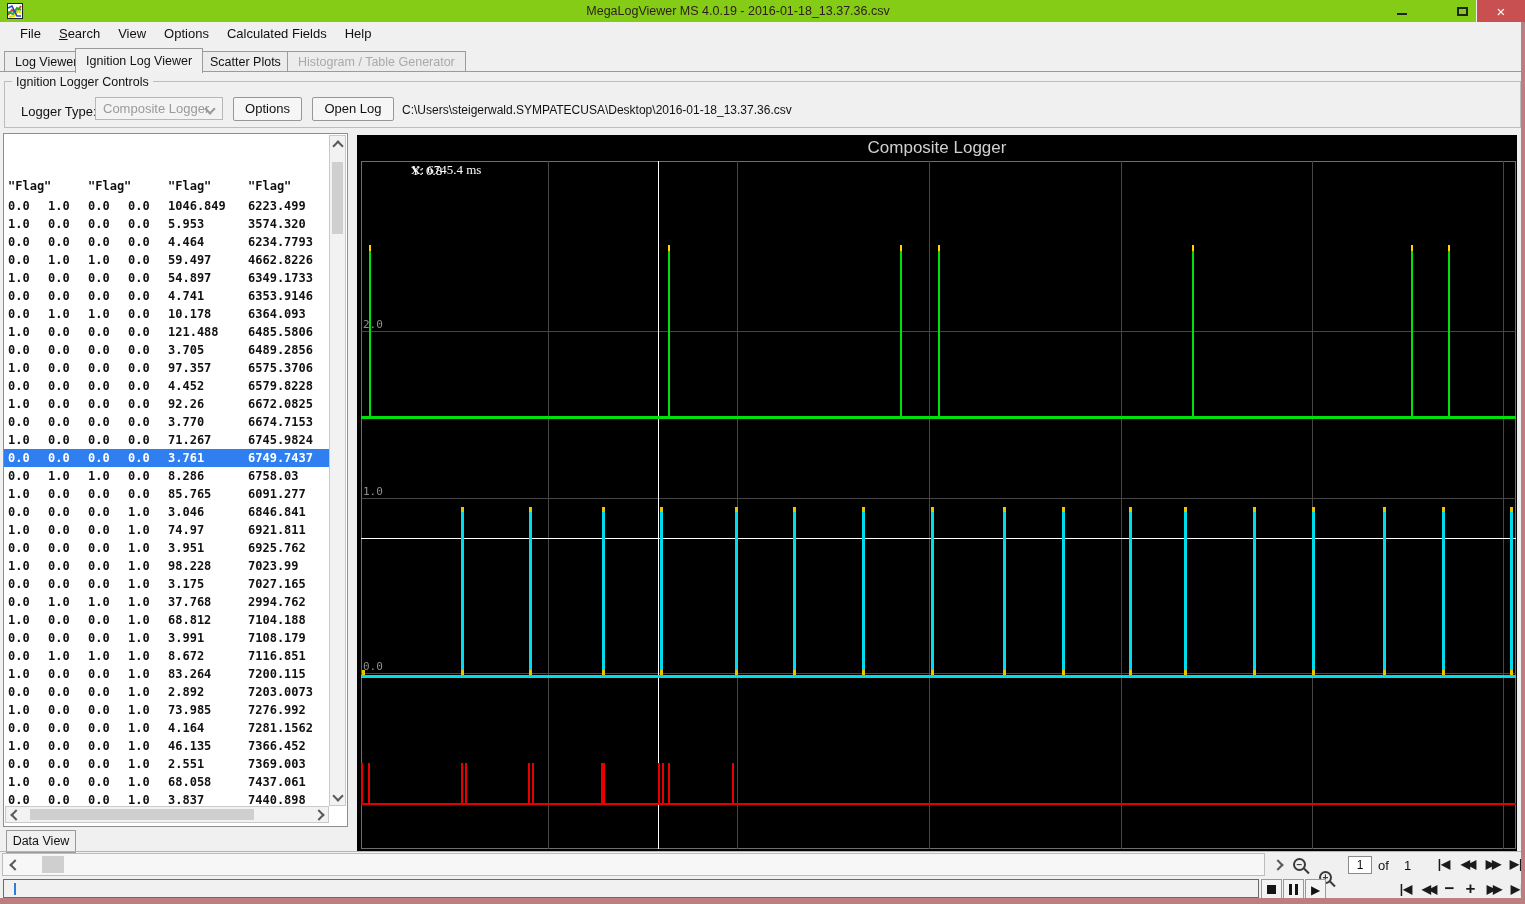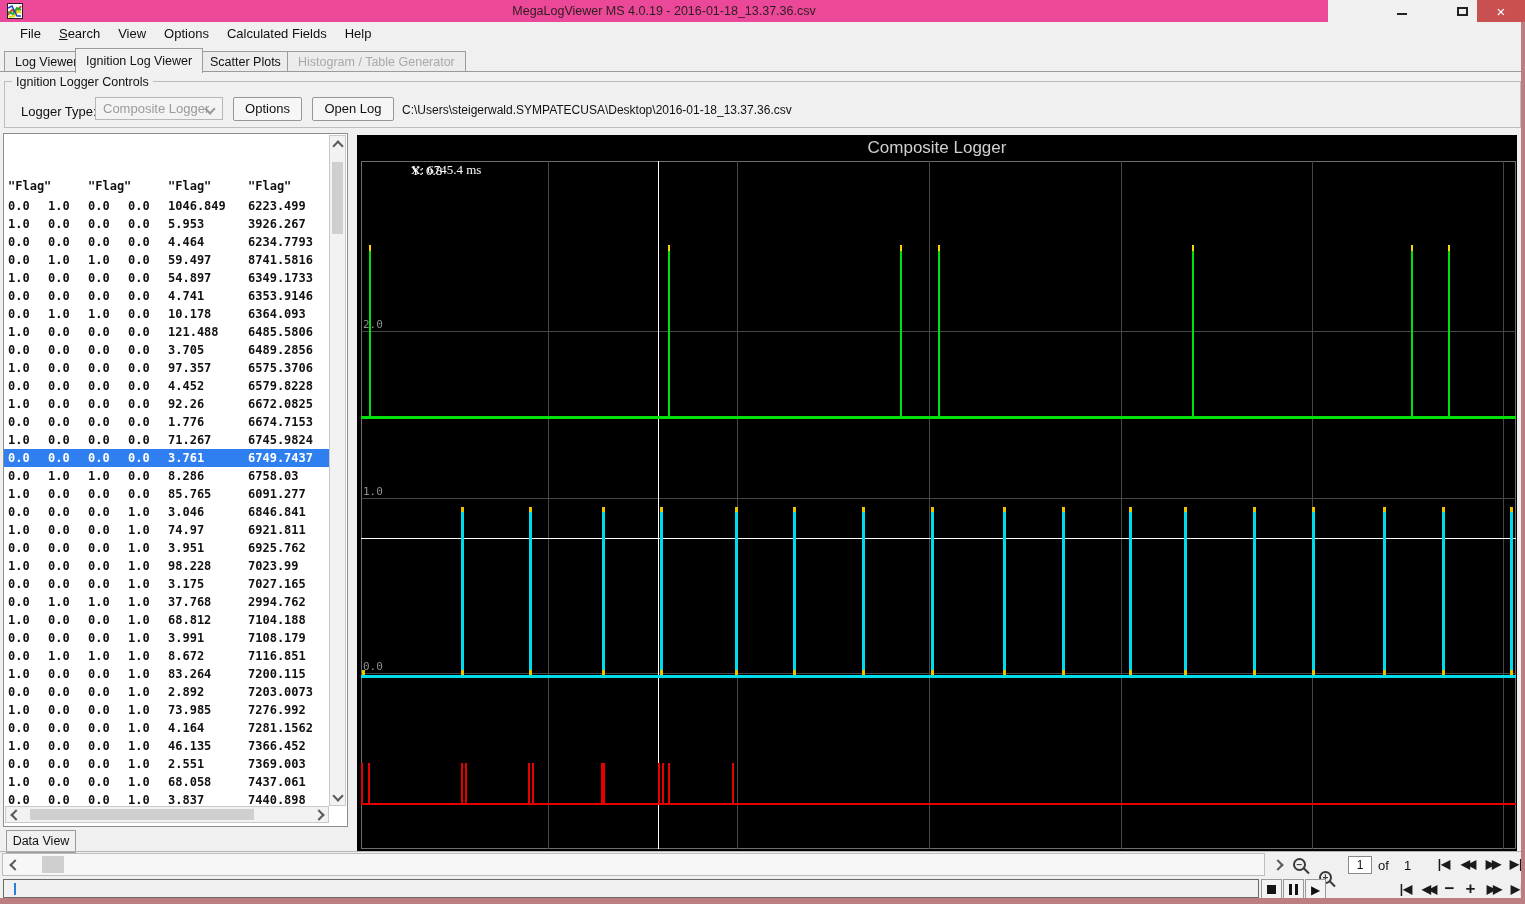--- a/index.html
+++ b/index.html
@@ -4,21 +4,21 @@
 <style>
   * { box-sizing: border-box; margin: 0; padding: 0; }
   html,body { background:#444; }
   #app{
     position:relative; width:1525px; height:904px; background:#f0f0f0;
     font-family:"Liberation Sans", sans-serif; overflow:hidden; color:#111;
   }
   .abs{ position:absolute; }
 
   
-  .titlebar{ left:0; top:0; width:1328px; height:22px; background:#ec4899; }
+  .titlebar{ left:0; top:0; width:1476px; height:22px; background:#84cc16; }
   .title-text{ left:0; top:0; width:100%; text-align:center; line-height:22px;
     font-size:12.5px; color:#2e1d1e; }
   .appicon{ left:7px; top:3px; width:16px; height:16px; background:#fff; border:1px solid #222; }
   .winbtn{ top:0; height:22px; display:flex; align-items:center; justify-content:center; }
   .min-glyph{ width:10px; height:2px; background:#222; margin-top:6px; }
   .max-glyph{ width:11px; height:9px; border:2px solid #222; }
   .closebtn{ left:1477px; width:48px; background:#c85050; color:#fff; font-size:15px; }
 
   
   .menubar{ left:7px; top:22px; width:1525px; height:24px; display:flex; padding-left:4px; }
@@ -160,32 +160,32 @@
 
   <div class="abs lpanel">
     <div class="thead-row mono" id="thead2" style="top:45px;">
         <span>"Flag"</span>
         <span>"Flag"</span>
         <span>"Flag"</span>
         <span>"Flag"</span>
       </div>
     <div id="data-rows" class="mono">
         <div class="trow"><span class="c0">0.0</span><span class="c1">1.0</span><span class="c2">0.0</span><span class="c3">0.0</span><span class="c4">1046.849</span><span class="c5">6223.499</span></div>
-        <div class="trow"><span class="c0">1.0</span><span class="c1">0.0</span><span class="c2">0.0</span><span class="c3">0.0</span><span class="c4">5.953</span><span class="c5">3926.267</span></div>
+        <div class="trow"><span class="c0">1.0</span><span class="c1">0.0</span><span class="c2">0.0</span><span class="c3">0.0</span><span class="c4">5.953</span><span class="c5">3574.320</span></div>
         <div class="trow"><span class="c0">0.0</span><span class="c1">0.0</span><span class="c2">0.0</span><span class="c3">0.0</span><span class="c4">4.464</span><span class="c5">6234.7793</span></div>
-        <div class="trow"><span class="c0">0.0</span><span class="c1">1.0</span><span class="c2">1.0</span><span class="c3">0.0</span><span class="c4">59.497</span><span class="c5">8741.5816</span></div>
+        <div class="trow"><span class="c0">0.0</span><span class="c1">1.0</span><span class="c2">1.0</span><span class="c3">0.0</span><span class="c4">59.497</span><span class="c5">4662.8226</span></div>
         <div class="trow"><span class="c0">1.0</span><span class="c1">0.0</span><span class="c2">0.0</span><span class="c3">0.0</span><span class="c4">54.897</span><span class="c5">6349.1733</span></div>
         <div class="trow"><span class="c0">0.0</span><span class="c1">0.0</span><span class="c2">0.0</span><span class="c3">0.0</span><span class="c4">4.741</span><span class="c5">6353.9146</span></div>
         <div class="trow"><span class="c0">0.0</span><span class="c1">1.0</span><span class="c2">1.0</span><span class="c3">0.0</span><span class="c4">10.178</span><span class="c5">6364.093</span></div>
         <div class="trow"><span class="c0">1.0</span><span class="c1">0.0</span><span class="c2">0.0</span><span class="c3">0.0</span><span class="c4">121.488</span><span class="c5">6485.5806</span></div>
         <div class="trow"><span class="c0">0.0</span><span class="c1">0.0</span><span class="c2">0.0</span><span class="c3">0.0</span><span class="c4">3.705</span><span class="c5">6489.2856</span></div>
         <div class="trow"><span class="c0">1.0</span><span class="c1">0.0</span><span class="c2">0.0</span><span class="c3">0.0</span><span class="c4">97.357</span><span class="c5">6575.3706</span></div>
         <div class="trow"><span class="c0">0.0</span><span class="c1">0.0</span><span class="c2">0.0</span><span class="c3">0.0</span><span class="c4">4.452</span><span class="c5">6579.8228</span></div>
         <div class="trow"><span class="c0">1.0</span><span class="c1">0.0</span><span class="c2">0.0</span><span class="c3">0.0</span><span class="c4">92.26</span><span class="c5">6672.0825</span></div>
-        <div class="trow"><span class="c0">0.0</span><span class="c1">0.0</span><span class="c2">0.0</span><span class="c3">0.0</span><span class="c4">1.776</span><span class="c5">6674.7153</span></div>
+        <div class="trow"><span class="c0">0.0</span><span class="c1">0.0</span><span class="c2">0.0</span><span class="c3">0.0</span><span class="c4">3.770</span><span class="c5">6674.7153</span></div>
         <div class="trow"><span class="c0">1.0</span><span class="c1">0.0</span><span class="c2">0.0</span><span class="c3">0.0</span><span class="c4">71.267</span><span class="c5">6745.9824</span></div>
         <div class="trow sel"><span class="c0">0.0</span><span class="c1">0.0</span><span class="c2">0.0</span><span class="c3">0.0</span><span class="c4">3.761</span><span class="c5">6749.7437</span></div>
         <div class="trow"><span class="c0">0.0</span><span class="c1">1.0</span><span class="c2">1.0</span><span class="c3">0.0</span><span class="c4">8.286</span><span class="c5">6758.03</span></div>
         <div class="trow"><span class="c0">1.0</span><span class="c1">0.0</span><span class="c2">0.0</span><span class="c3">0.0</span><span class="c4">85.765</span><span class="c5">6091.277</span></div>
         <div class="trow"><span class="c0">0.0</span><span class="c1">0.0</span><span class="c2">0.0</span><span class="c3">1.0</span><span class="c4">3.046</span><span class="c5">6846.841</span></div>
         <div class="trow"><span class="c0">1.0</span><span class="c1">0.0</span><span class="c2">0.0</span><span class="c3">1.0</span><span class="c4">74.97</span><span class="c5">6921.811</span></div>
         <div class="trow"><span class="c0">0.0</span><span class="c1">0.0</span><span class="c2">0.0</span><span class="c3">1.0</span><span class="c4">3.951</span><span class="c5">6925.762</span></div>
         <div class="trow"><span class="c0">1.0</span><span class="c1">0.0</span><span class="c2">0.0</span><span class="c3">1.0</span><span class="c4">98.228</span><span class="c5">7023.99</span></div>
         <div class="trow"><span class="c0">0.0</span><span class="c1">0.0</span><span class="c2">0.0</span><span class="c3">1.0</span><span class="c4">3.175</span><span class="c5">7027.165</span></div>
         <div class="trow"><span class="c0">0.0</span><span class="c1">1.0</span><span class="c2">1.0</span><span class="c3">1.0</span><span class="c4">37.768</span><span class="c5">2994.762</span></div>

